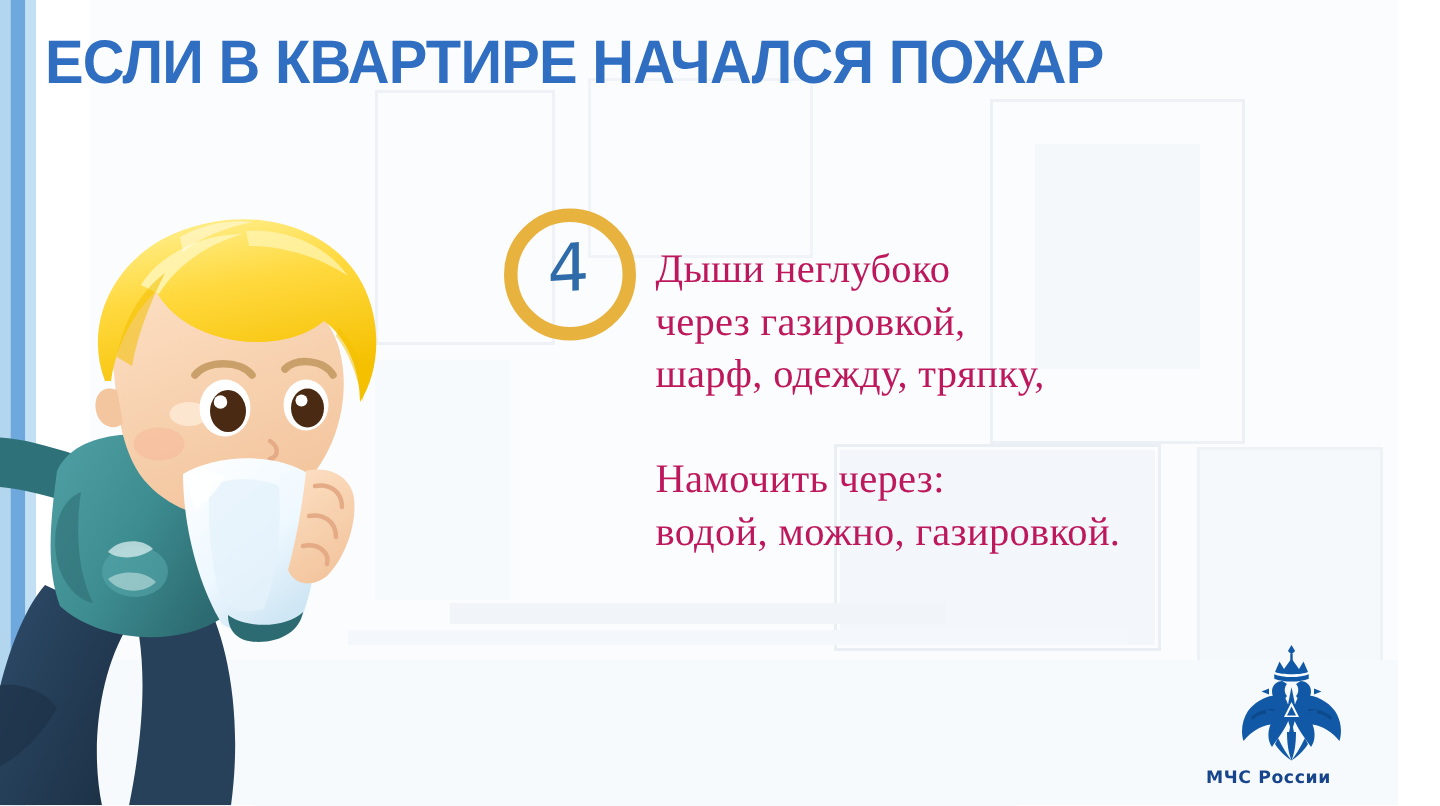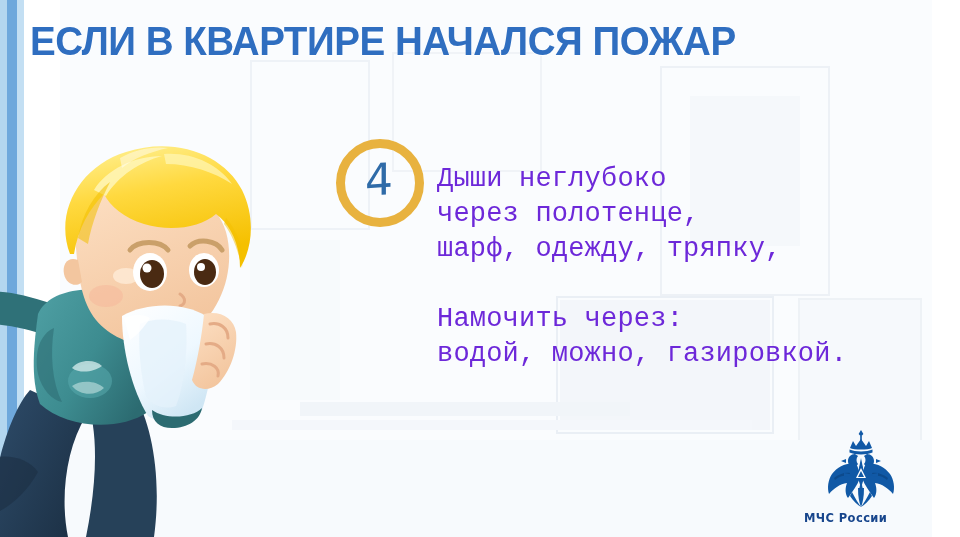--- a/index.html
+++ b/index.html
@@ -96,22 +96,22 @@
     line-height: 44px;
     transform: translate(-1px, -3px) rotate(-4deg) skewX(-4deg);
   }
 
   
   #body-text {
     position: absolute;
     left: 437px;
     top: 162px;
     z-index: 6;
-    color: #6d28d9;
-    font-family: Liberation Mono, monospace;
+    color: #be185d;
+    font-family: Liberation Serif, serif;
     font-size: 27px;
     line-height: 35px;
     letter-spacing: 0.2px;
     white-space: nowrap;
   }
   #body-text .para { margin: 0; }
   #body-text .para + .para { margin-top: 35px; }
   #body-text .line { display: block; }
 
   
@@ -174,21 +174,21 @@
 
   <h1 id="title">ЕСЛИ В КВАРТИРЕ НАЧАЛСЯ ПОЖАР</h1>
 
   <div id="step-badge">
     <span id="step-number">4</span>
   </div>
 
   <div id="body-text">
     <p class="para">
       <span class="line">Дыши неглубоко</span>
-      <span class="line">через полотенце,</span>
+      <span class="line">через газировкой,</span>
       <span class="line">шарф, одежду, тряпку,</span>
     </p>
     <p class="para">
       <span class="line">Намочить через:</span>
       <span class="line">водой, можно, газировкой.</span>
     </p>
   </div>
 
   <div id="boy">
     <svg viewBox="0 0 300 409" xmlns="http://www.w3.org/2000/svg">

